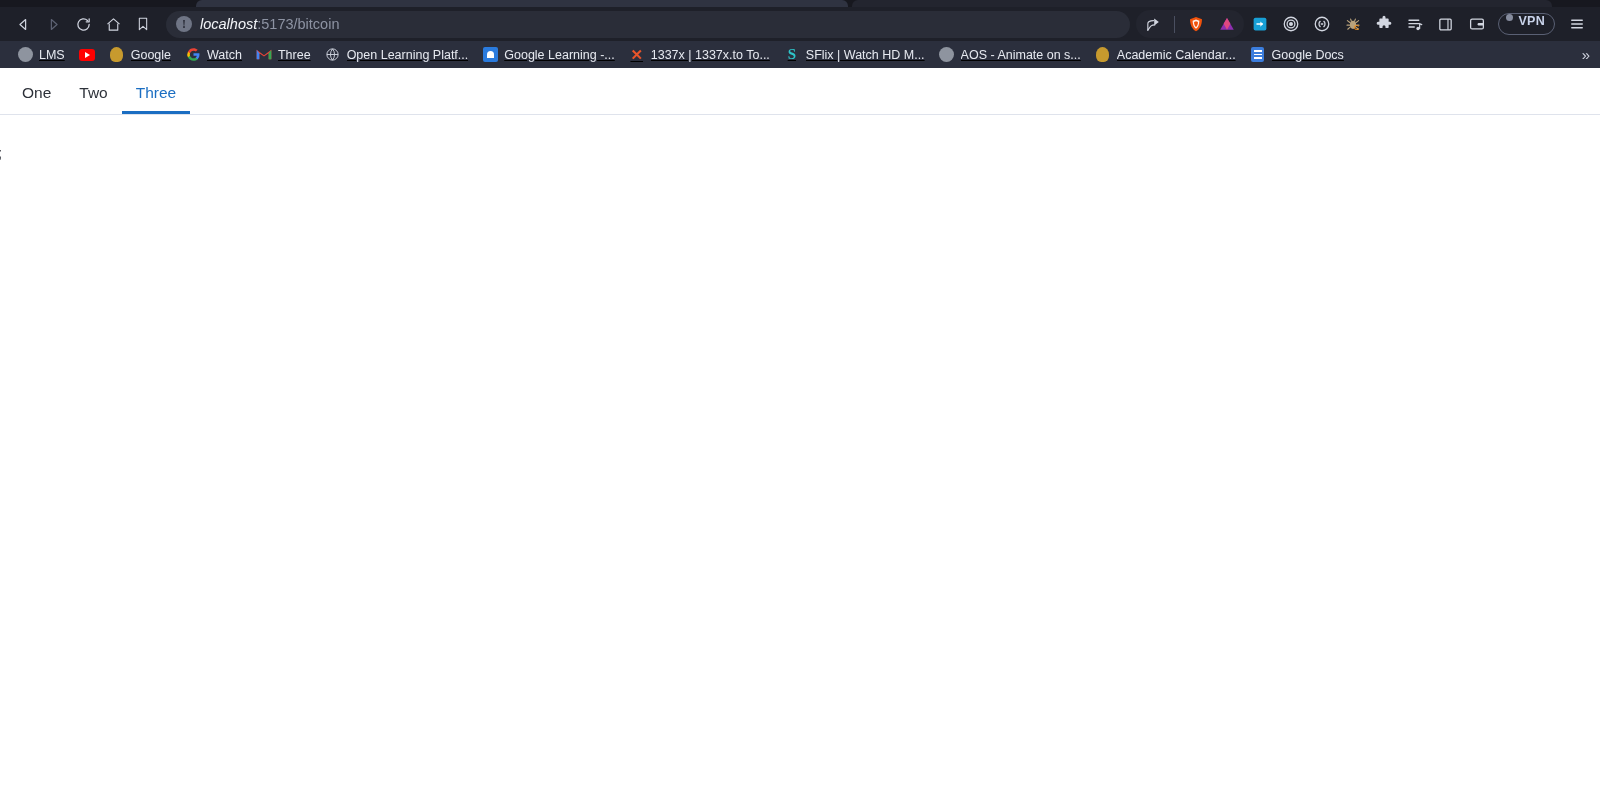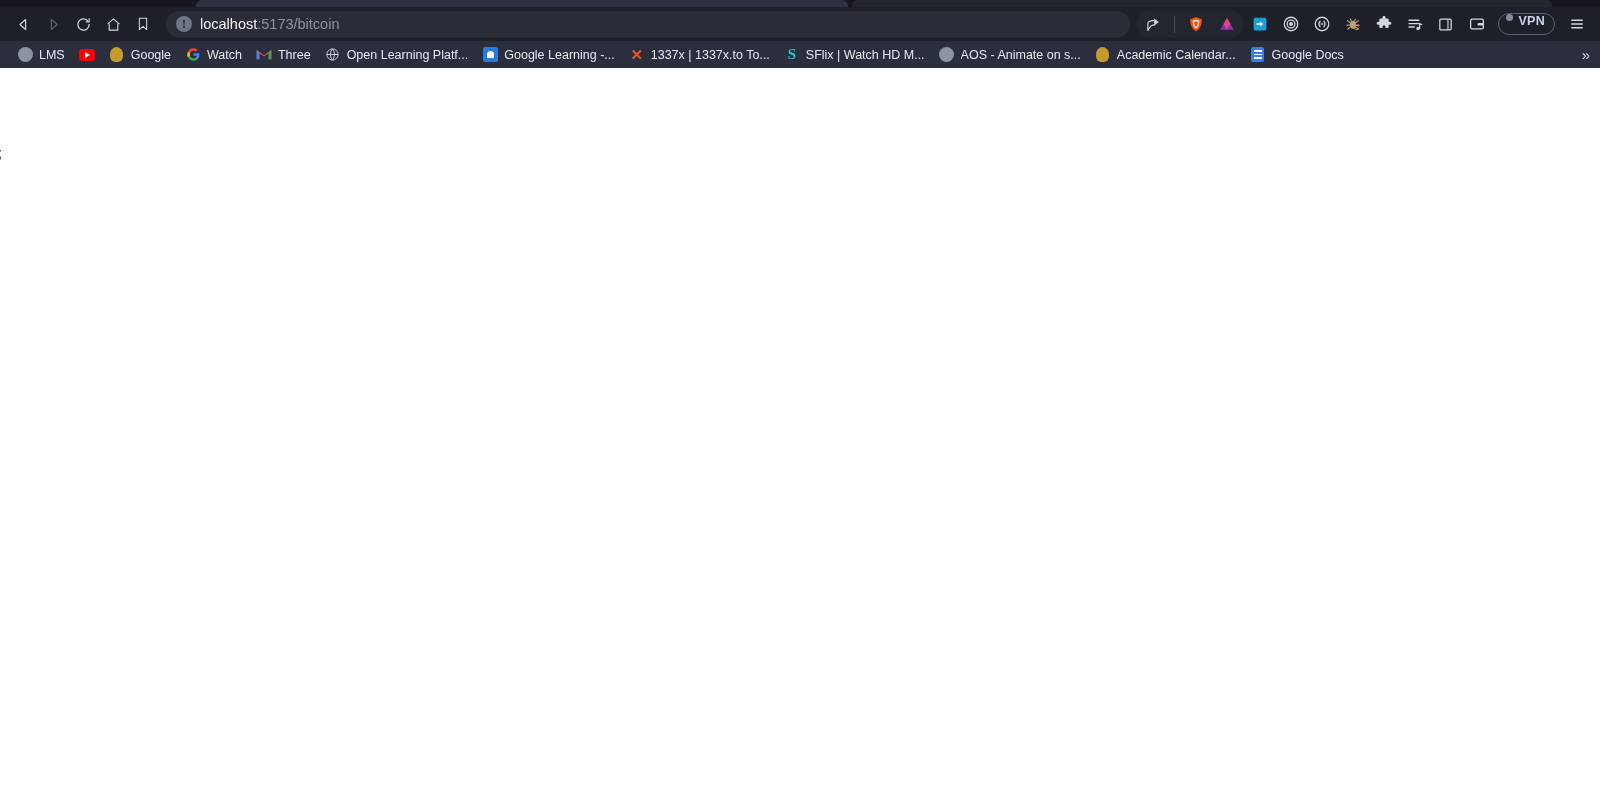--- a/index.html
+++ b/index.html
@@ -65,21 +65,21 @@
     flex: 0 0 auto;
     margin-right: 8px;
     font-family: "Liberation Serif", serif;
   }
   .urlbar .urltext {
     font-size: 14.5px;
     white-space: nowrap;
     overflow: hidden;
     color: #8d93a3;
   }
-  .urlbar .urltext .host { color: #f2f4f8; }
+  .urlbar .urltext .host { color: #f2f4f8; font-style: italic; }
 
   .toolbar-right { display: flex; align-items: center; flex: 0 0 auto; }
   .ticon {
     width: 31px; height: 28px;
     display: flex; align-items: center; justify-content: center;
     color: #d2d6e0;
     flex: 0 0 auto;
     position: relative;
   }
   .divider {
@@ -107,20 +107,21 @@
 
   
   .bookmarks {
     height: 27px;
     background: #2b2f3d;
     display: flex;
     align-items: center;
     padding: 0 10px;
     flex: 0 0 auto;
     position: relative;
+    text-decoration: underline;
   }
   .bm {
     display: flex; align-items: center;
     height: 21px;
     padding: 0 7px;
     border-radius: 4px;
     flex: 0 0 auto;
     max-width: 210px;
   }
   .bm .bmicon {
@@ -431,18 +432,23 @@
           </span>
         </span>
       <span class="bmlabel">Google Docs</span>
     </div>
 
     <div class="bm-overflow">»</div>
   </div>
 
   <div class="page">
 
+    <div class="tabrow">
+      <div class="ptab">One</div>
+      <div class="ptab">Two</div>
+      <div class="ptab active">Three</div>
+    </div>
 
 
     <div class="stray">;</div>
   </div>
 
 </div>
 
 </body></html>

